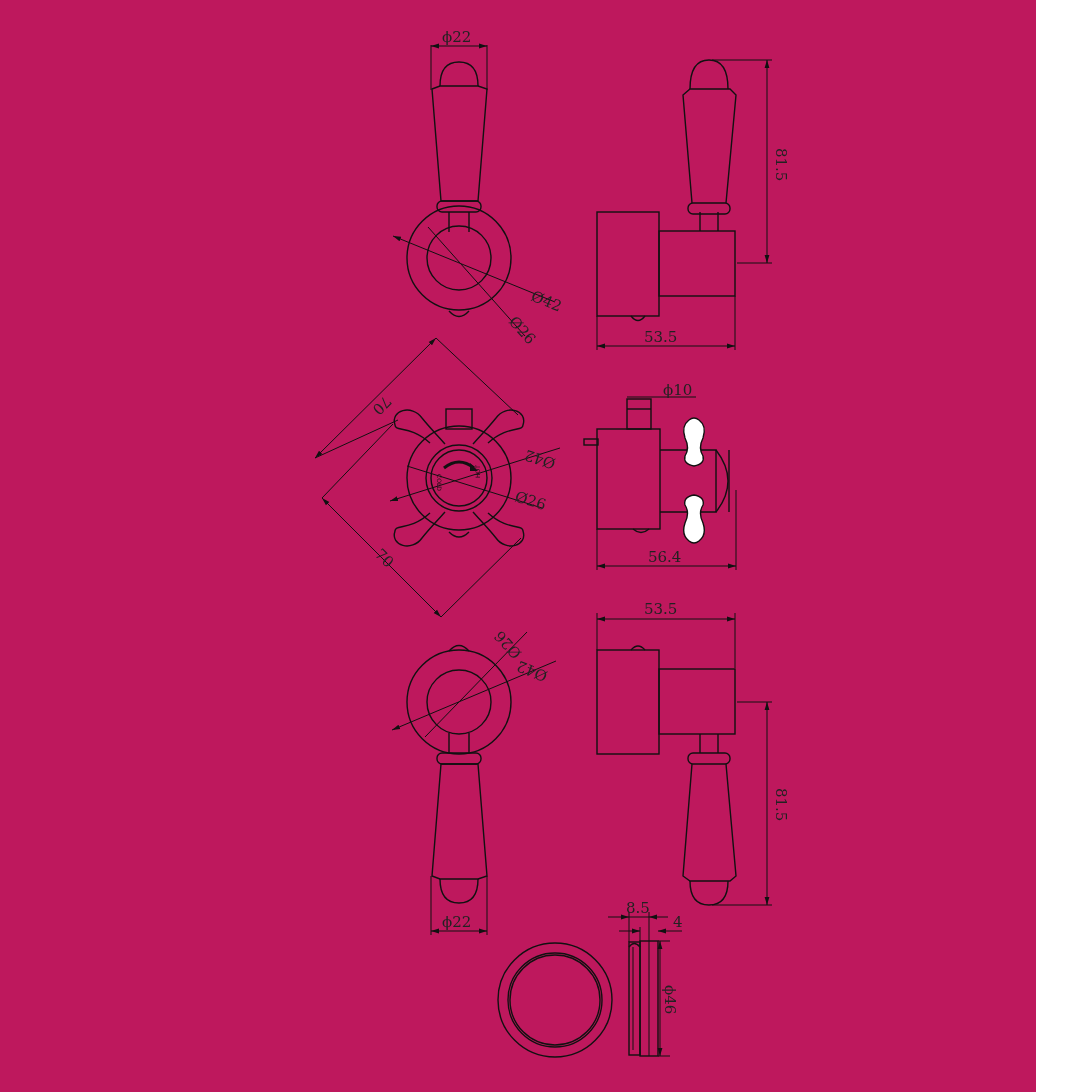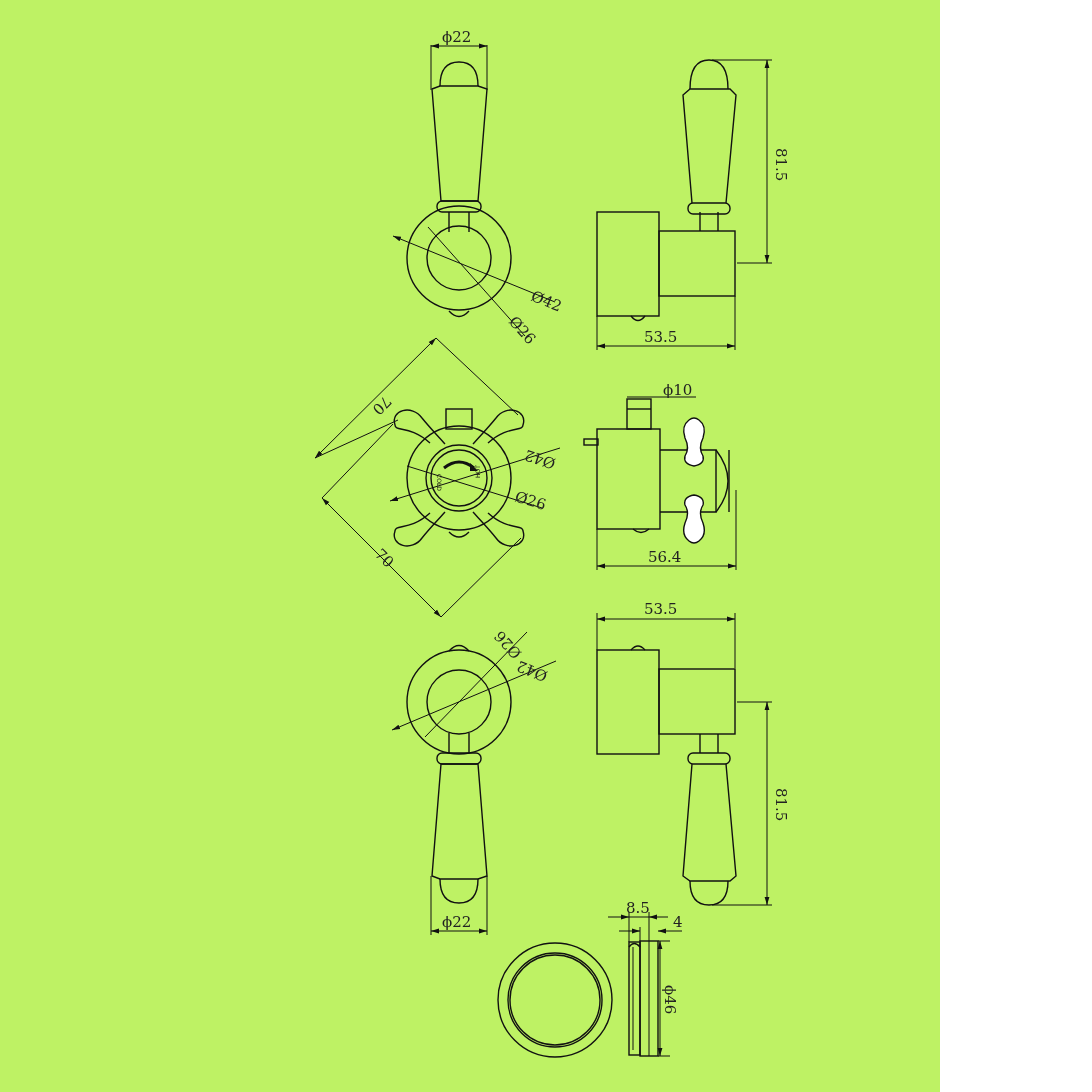--- a/index.html
+++ b/index.html
@@ -1,16 +1,16 @@
 <!DOCTYPE html>
 <html><head>
 <meta charset="utf-8">
 <style>
   html, body { margin:0; padding:0; background:#ffffff; }
-  #canvas { position:relative; width:940px; height:1092px; background:#bef264; overflow:hidden; }
+  #canvas { position:relative; width:1016px; height:1092px; background:#be185d; overflow:hidden;padding-left:20px; }
   svg { position:absolute; left:0; top:0; }
   .ln { fill:none; stroke:#111; stroke-width:1.4; }
   .th { fill:none; stroke:#111; stroke-width:1; }
   .fill { fill:#fff; stroke:#111; stroke-width:1.4; }
   .dim { font-family:"DejaVu Serif", serif; font-size:15px; fill:#222; }
   .arrow { fill:#111; }
 </style>
 </head>
 <body>
 

